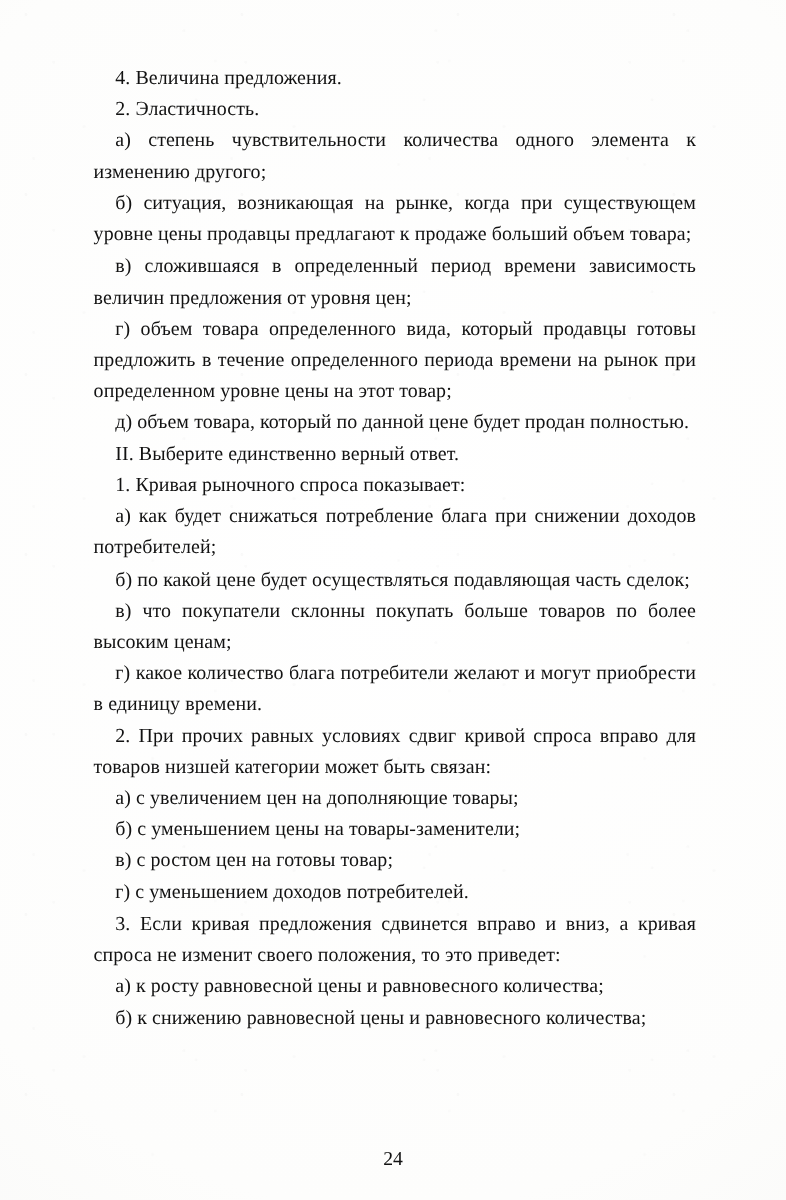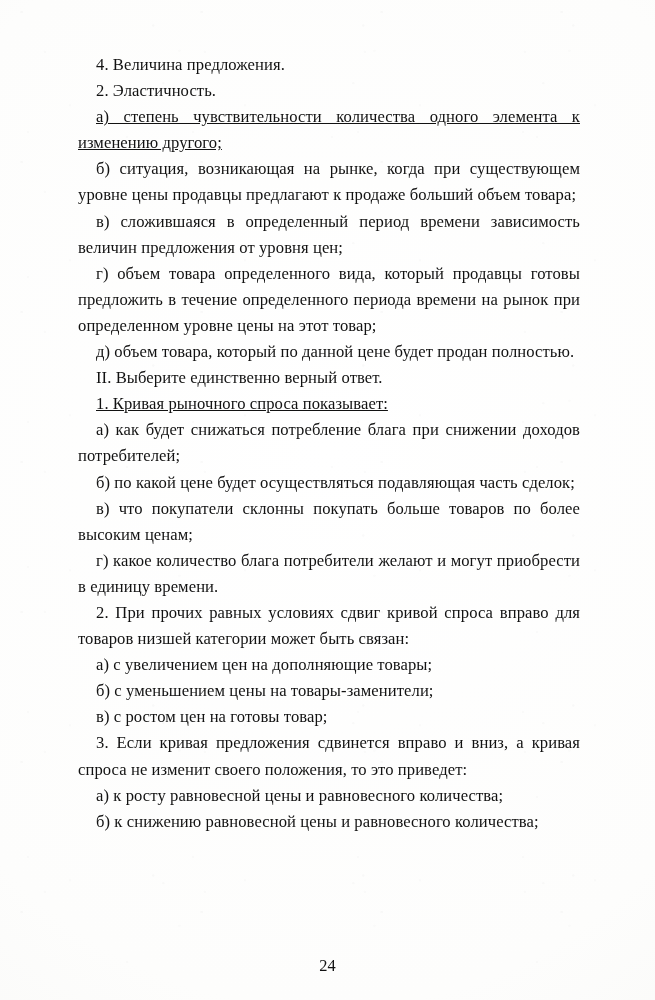--- a/index.html
+++ b/index.html
@@ -57,21 +57,21 @@
     text-align: justify;
     text-justify: inter-word;
     hyphens: manual;
     -webkit-hyphens: manual;
     letter-spacing: .005em;
   }
   p.indent      { text-indent: 18px; }
   p.tight       { text-indent: 18px; }
 
   
-  .gap-sm { margin-top: 11px; text-decoration: underline; }
+  .gap-sm { margin-top: 11px; }
   .gap-md { margin-top: 13px; }
 
   .page-number {
     position: absolute;
     left: 0;
     right: 0;
     top: 956px;
     text-align: center;
     font-size: 16.4px;
     line-height: 20px;
@@ -101,20 +101,21 @@
     <p class="para indent gap-sm">1. Кривая рыночного спроса показывает:</p>
     <p class="para indent">а) как будет снижаться потребление блага при снижении доходов потребителей;</p>
     <p class="para indent">б) по какой цене будет осуществляться подавляющая часть сделок;</p>
     <p class="para indent">в) что покупатели склонны покупать больше товаров по более высоким ценам;</p>
     <p class="para indent">г) какое количество блага потребители желают и могут приобрести в единицу времени.</p>
 
     <p class="para indent gap-md">2. При прочих равных условиях сдвиг кривой спроса вправо для товаров низшей категории может быть связан:</p>
     <p class="para indent">а) с увеличением цен на дополняющие товары;</p>
     <p class="para indent">б) с уменьшением цены на товары-заменители;</p>
     <p class="para indent">в) с ростом цен на готовы товар;</p>
+    <p class="para indent">г) с уменьшением доходов потребителей.</p>
 
     <p class="para indent gap-md">3. Если кривая предложения сдвинется вправо и вниз, а кривая спроса не изменит своего положения, то это приведет:</p>
     <p class="para indent">а) к росту равновесной цены и равновесного количества;</p>
     <p class="para indent">б) к снижению равновесной цены и равновесного количества;</p>
 
   </div>
 
   <div class="page-number">24</div>
 </div>
 

